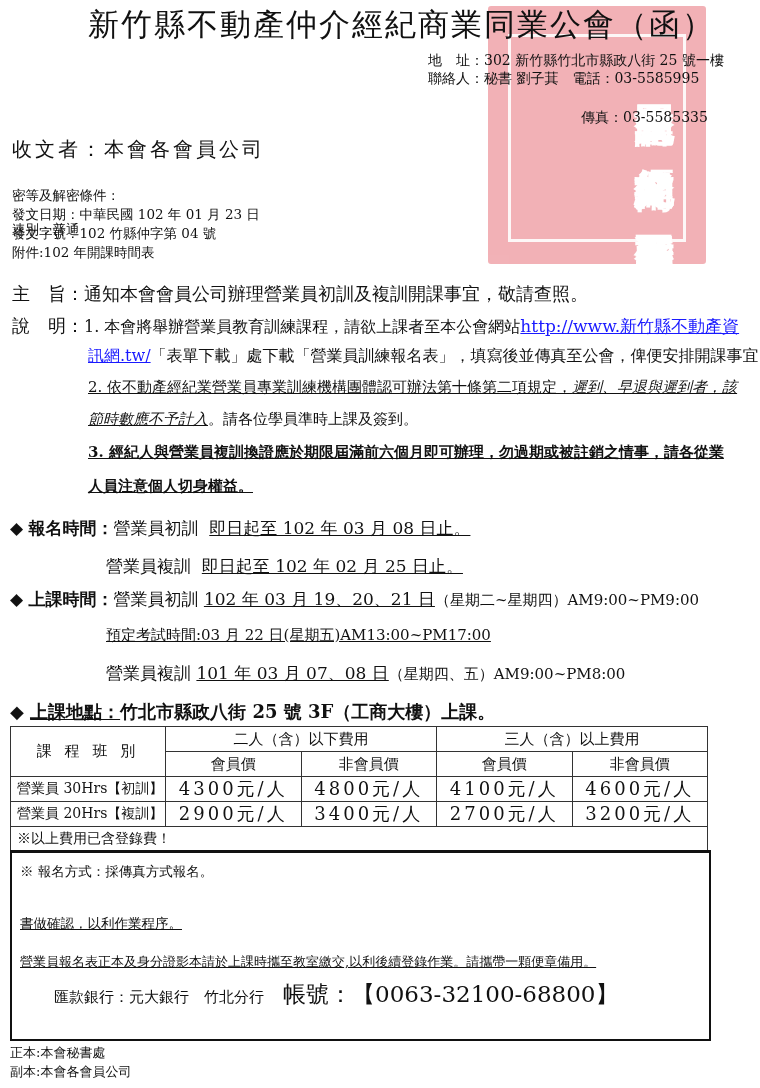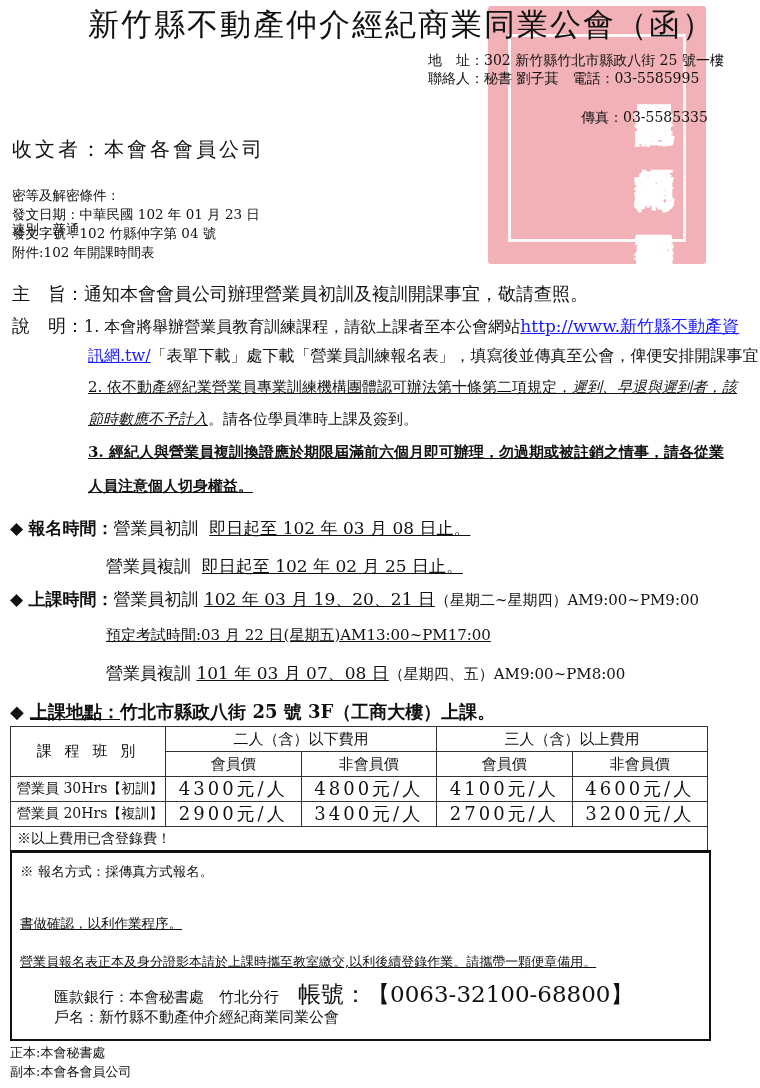--- a/index.html
+++ b/index.html
@@ -125,19 +125,18 @@
     <td colspan="5" class="rowlabel">※以上費用已含登錄費！</td>
   </tr>
 </tbody>
   </table>
 
 <div class="box">
   <div class="box-line" style="top:10px;">※ 報名方式：採傳真方式報名。</div>
   <div class="box-line ul" style="top:62px;font-family:Liberation Serif, serif;">書做確認，以利作業程序。</div>
   <div class="box-line ul" style="top:100px; font-size:13px;">營業員報名表正本及身分證影本請於上課時攜至教室繳交,以利後續登錄作業。請攜帶一顆便章備用。</div>
   <div class="box-line" style="left:42px; top:126px; font-size:15px;">
-    <span>匯款銀行：本會秘書處　竹北分行</span>&nbsp;&nbsp;&nbsp;&nbsp;<span style="font-size:23px;">帳號：</span><span style="font-size:23px;">【0063-32100-68800】</span>
+    <span>匯款銀行：元大銀行　竹北分行</span>&nbsp;&nbsp;&nbsp;&nbsp;<span style="font-size:23px;">帳號：</span><span style="font-size:23px;">【0063-32100-68800】</span>
   </div>
-  <div class="box-line" style="left:42px; top:155px; font-size:15px;">戶名：新竹縣不動產仲介經紀商業同業公會</div>
 </div>
 
 <div class="abs" style="left:10px; top:1044px; font-size:13px;">正本:本會秘書處</div>
 <div class="abs" style="left:10px; top:1063px; font-size:13px;">副本:本會各會員公司</div>
 
 </body></html>

